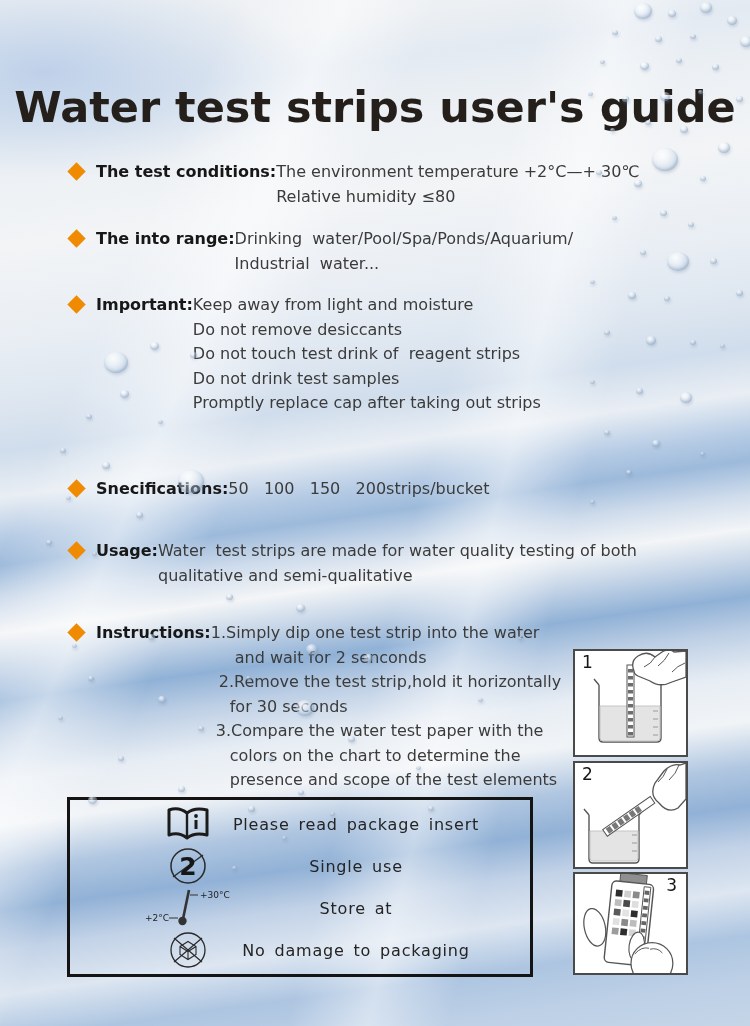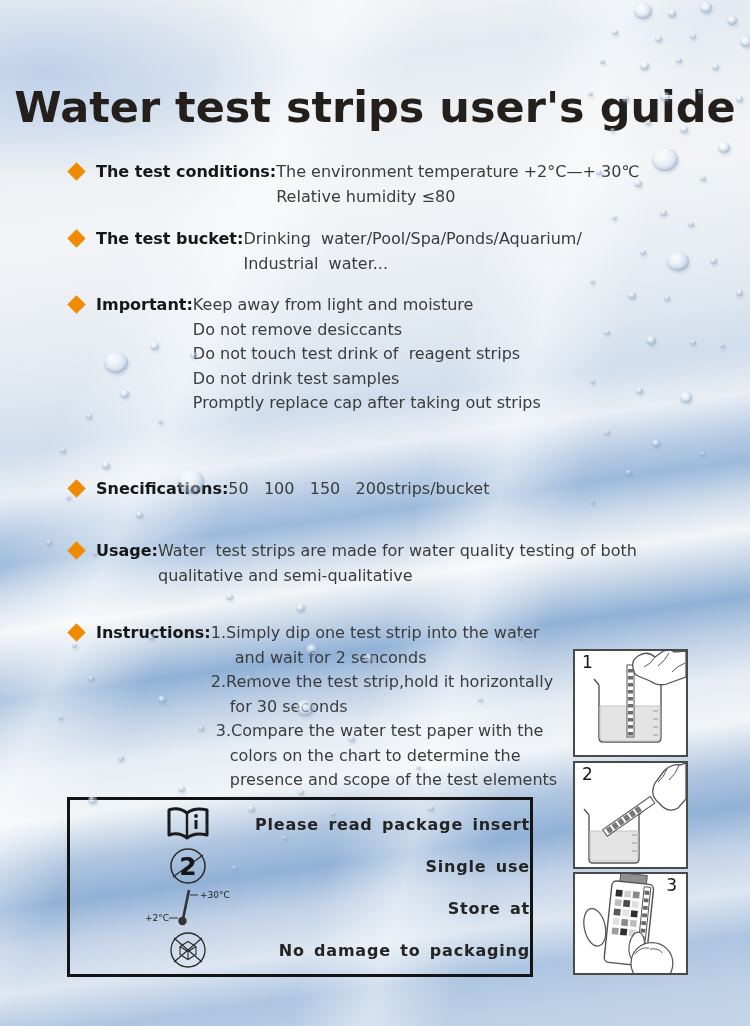--- a/index.html
+++ b/index.html
@@ -31,33 +31,33 @@
     font-size:43px;line-height:1.2;color:#241f1b;letter-spacing:0;}
   .section{position:absolute;left:70px;display:grid;
     grid-template-columns:26px max-content 1fr;align-items:start;
     font-size:16px;line-height:24.5px;}
   .sec0{top:160px}.sec1{top:227px}.sec2{top:293px}.sec3{top:477px}.sec4{top:539px}.sec5{top:621px}
   .diamond{width:13px;height:13px;background:var(--accent,#f08a00);
     transform:rotate(45deg);margin-top:5px;justify-self:start;}
   .slabel{font-weight:bold;color:#171717;white-space:pre;}
   .line{white-space:pre;color:#3b3b3b;}
   .sec5 .line:nth-child(2){margin-left:24px}
-  .sec5 .line:nth-child(3){}
+  .sec5 .line:nth-child(3){margin-left:8px}
   .sec5 .line:nth-child(4){margin-left:19px}
   .sec5 .line:nth-child(5){margin-left:5px}
   .sec5 .line:nth-child(6){margin-left:19px}
   .sec5 .line:nth-child(7){margin-left:19px}
   .nbox{position:absolute;left:67px;top:797px;width:466px;height:180px;
     border:3px solid #141414;box-sizing:border-box;
     display:flex;flex-direction:column;padding:3px 0;}
   .nrow{flex:1;position:relative;display:flex;align-items:center;}
   .nicon{position:absolute;left:92px;width:52px;display:flex;justify-content:center;align-items:center;}
   .nicon.wide{left:66px;width:104px;}
-  .nlabel{width:100%;text-align:right;padding-left:112px;box-sizing:border-box;
-    font-size:16px;color:#242424;letter-spacing:.8px;word-spacing:3px;white-space:pre;font-weight:bold;}
+  .nlabel{width:100%;text-align:center;padding-left:112px;box-sizing:border-box;
+    font-size:16px;color:#242424;letter-spacing:.8px;word-spacing:3px;white-space:pre;}
   .panel{position:absolute;left:573px;width:115px;background:#fff;
     border:2px solid #4a4a4a;box-sizing:border-box;}
   .p1{top:649px;height:108px}.p2{top:761px;height:108px}.p3{top:872px;height:103px}
   .panel svg{display:block;width:100%;height:100%;}
   .pnum{position:absolute;top:1px;left:7px;font-size:17px;color:#161616;z-index:2;}
   .p3 .pnum{left:auto;right:9px;}
 </style>
 </head>
 <body>
 
@@ -69,21 +69,21 @@
       <div class="section sec0">
         <span class="diamond"></span>
         <span class="slabel">The test conditions:</span>
         <div>
           <div class="line">The environment temperature +2°C—+ 30℃</div>
           <div class="line">Relative humidity ≤80</div>
         </div>
       </div>
       <div class="section sec1">
         <span class="diamond"></span>
-        <span class="slabel">The test bucket:</span>
+        <span class="slabel">The into range:</span>
         <div>
           <div class="line">Drinking  water/Pool/Spa/Ponds/Aquarium/</div>
           <div class="line">Industrial  water...</div>
         </div>
       </div>
       <div class="section sec2">
         <span class="diamond"></span>
         <span class="slabel">Important:</span>
         <div>
           <div class="line">Keep away from light and moisture</div>

